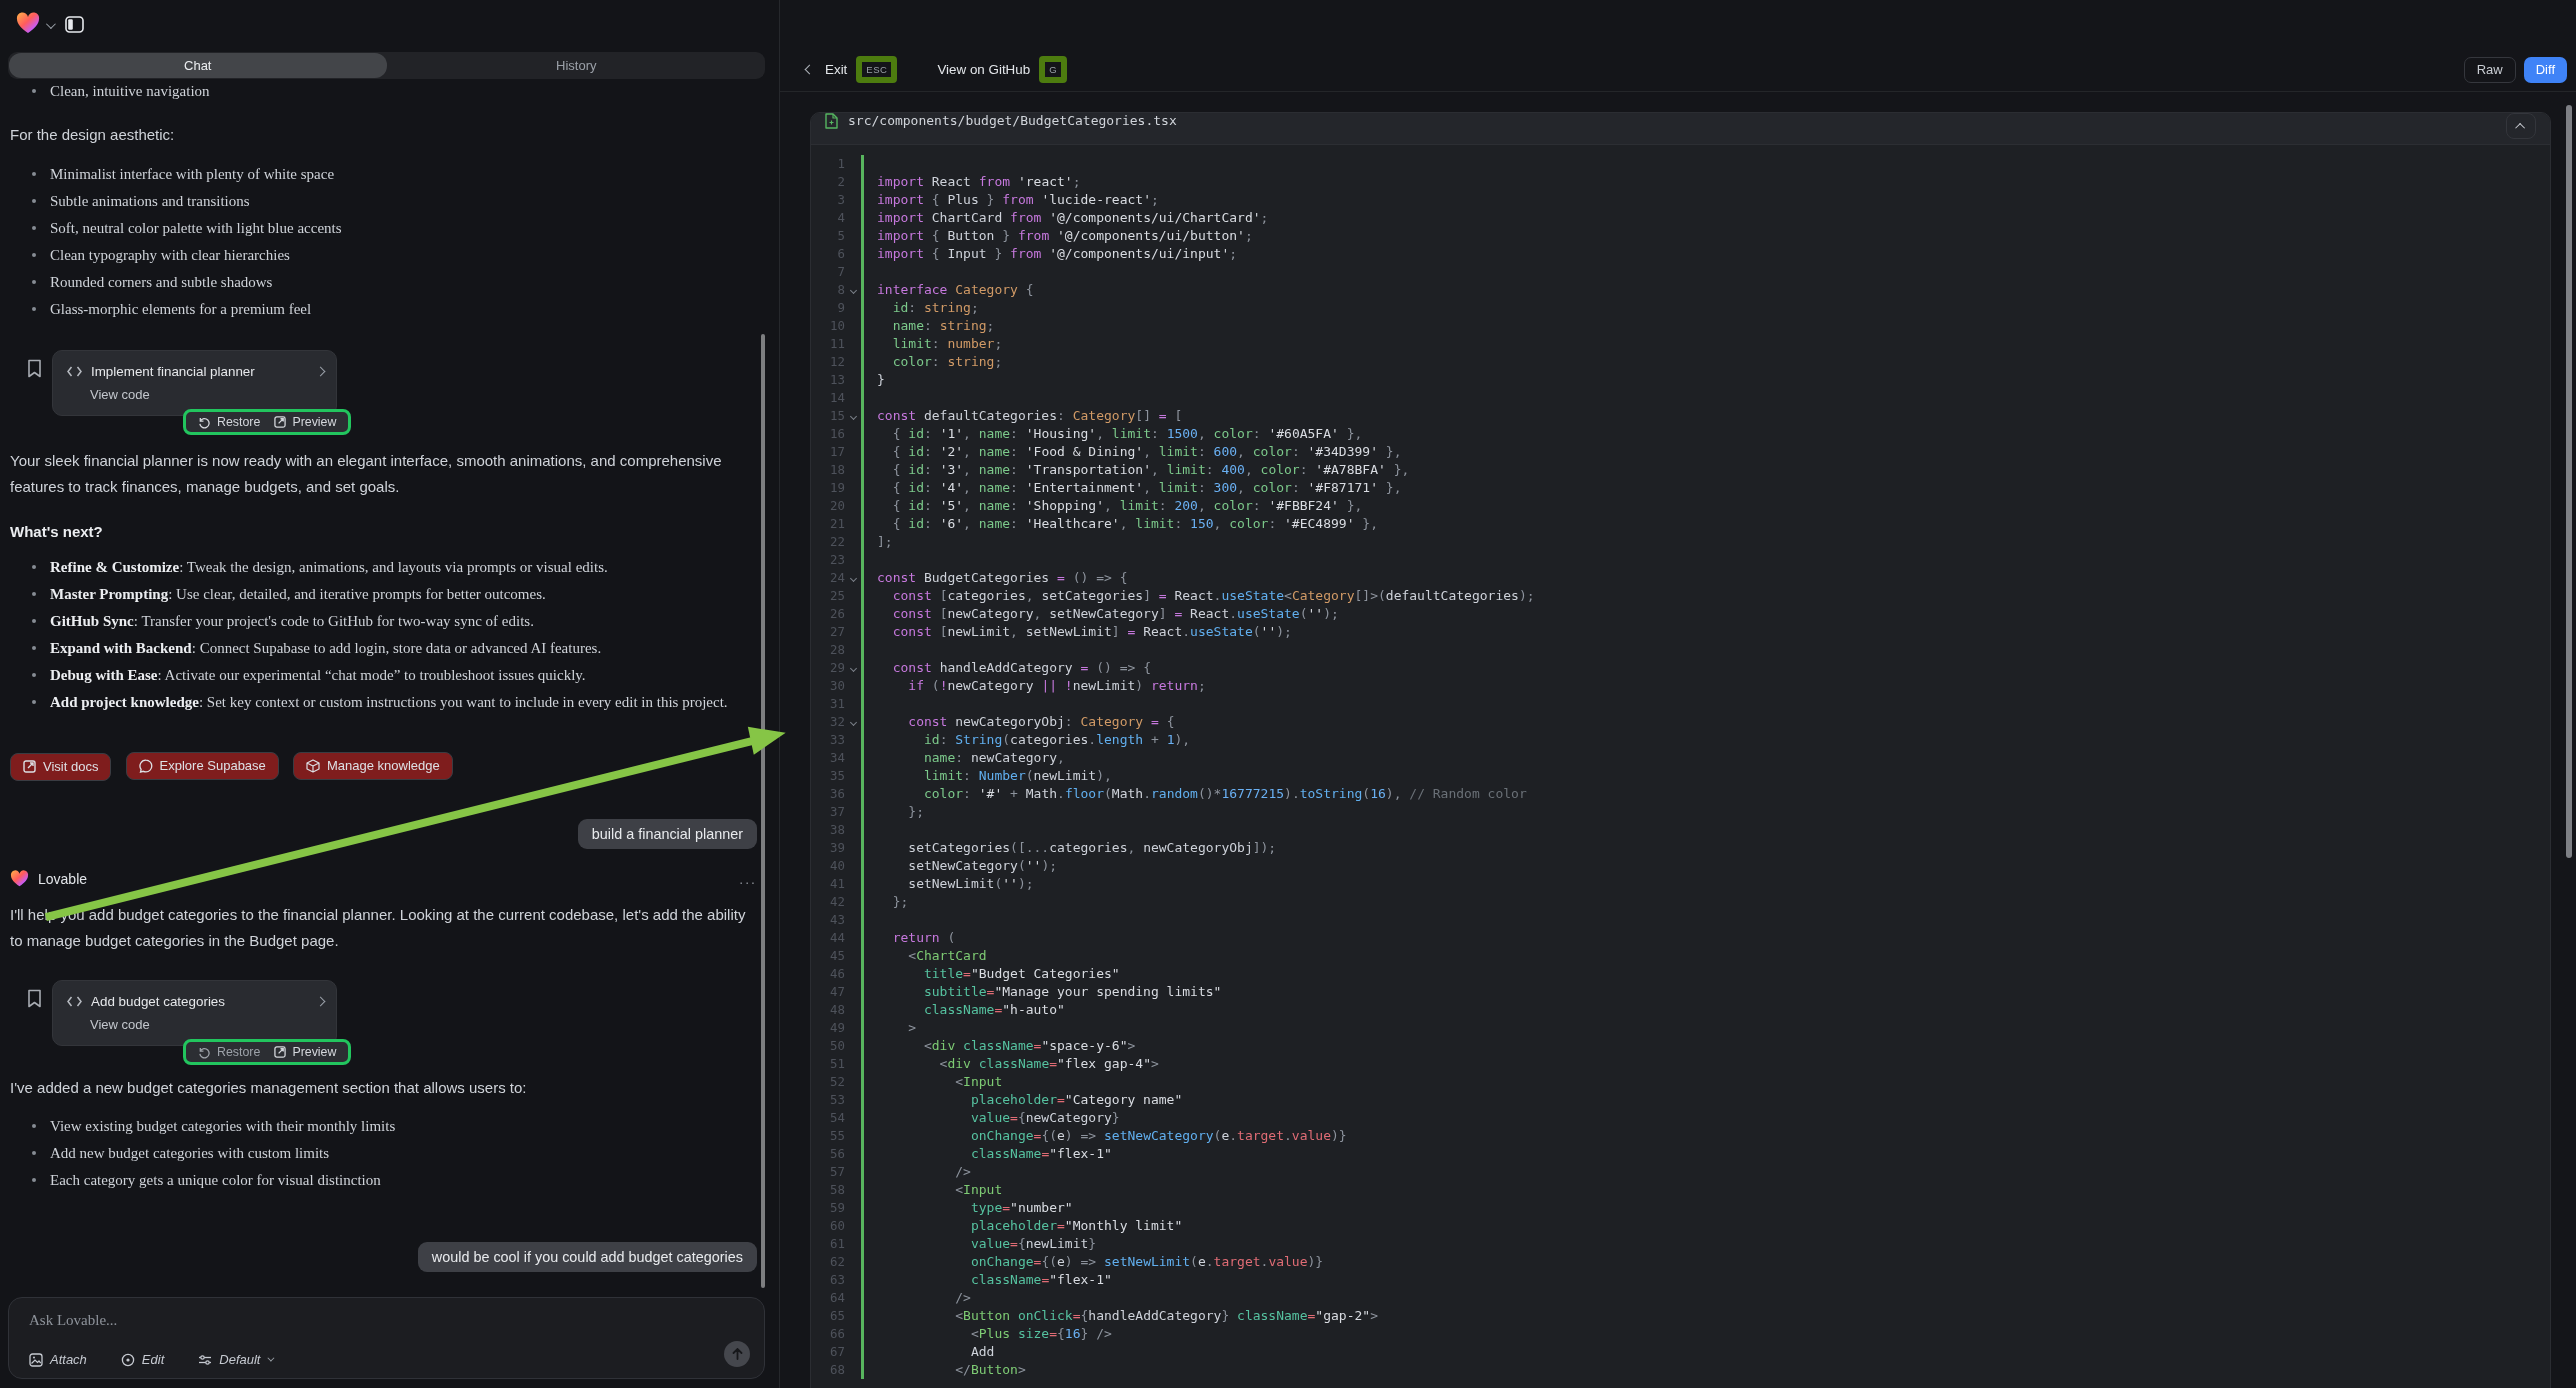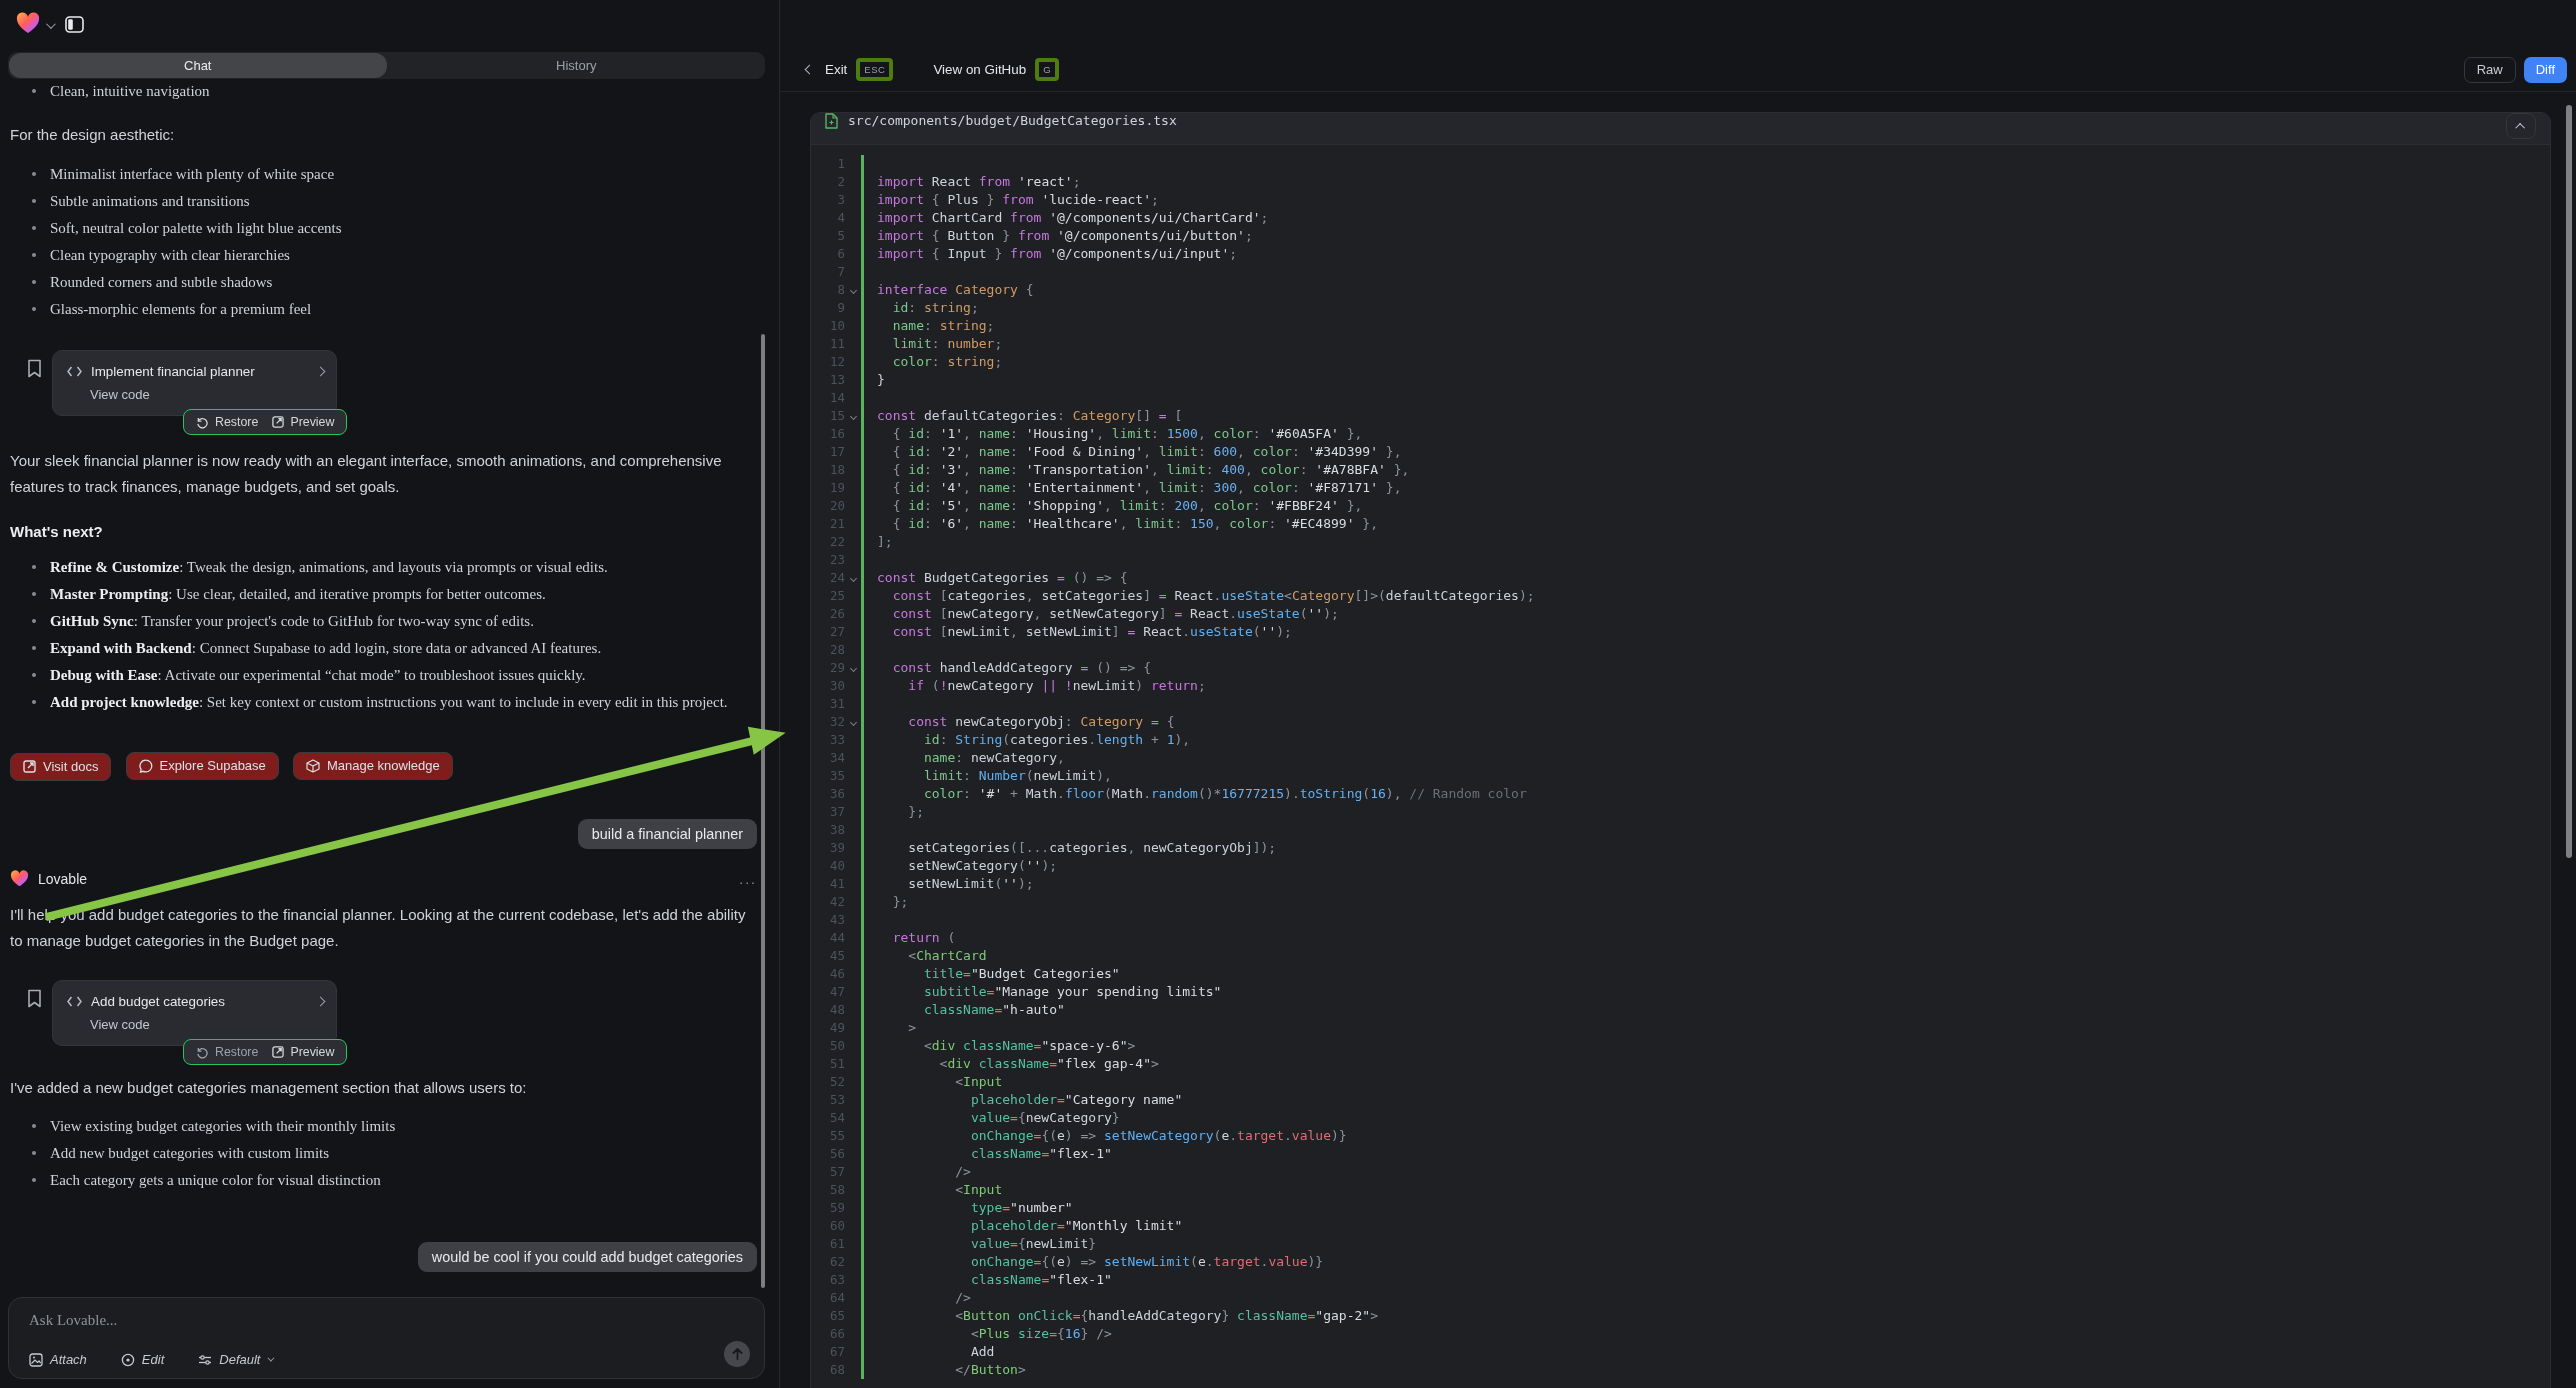--- a/index.html
+++ b/index.html
@@ -34,21 +34,21 @@
   .b-item { display:flex;font-family:Liberation Serif, serif; }
   .b-item .dot { width:4px; height:4px; border-radius:50%; background:#878c94; margin:11px 14px 0 22px; flex:none; }
   .chat-list .b-item { height:27px; }
   b, .bold { color:#eceef1; font-weight:bold; }
 
   .chip-card { position:absolute; left:52px; width:285px; height:66px; background:#292b30; border:1px solid #33353a; border-radius:10px; }
   .chip-row1 { display:flex; align-items:center; height:34px; padding:6px 12px 0 14px; gap:9px; }
   .chip-title { font-size:13.4px; color:#e6e8eb; flex:1; }
   .chip-view { font-size:13px; color:#c3c7cd; padding:2px 0 0 37px; }
   .bookmark { position:absolute; left:-26px; top:8px; }
-  .pill { position:absolute; left:130px; top:58px; height:26px; background:#2c2e33; border:1px solid #22c55e; border-radius:8px; display:flex; align-items:center; gap:14px; padding:0 12px; font-size:12.4px; color:#d4d7dc; white-space:nowrap; }
+  .pill { position:absolute; left:130px; top:58px; height:26px; background:#2c2e33; border:3px solid #22c55e; border-radius:8px; display:flex; align-items:center; gap:14px; padding:0 12px; font-size:12.4px; color:#d4d7dc; white-space:nowrap; }
   .pill .dim { color:#9da2a9; }
   .pill .it { display:flex; align-items:center; gap:6px; }
 
   .act-btn { height:28px; display:inline-flex; align-items:center; gap:7px; padding:0 12px; background:#7f1d1d; border:1px solid #3a3c42; border-radius:8px; font-size:13px; color:#dde0e5; margin-right:10px; }
 
   .bubble { position:absolute; right:18px; height:30px; background:#3e4046; border-radius:9px; display:flex; align-items:center; padding:0 14px; font-size:14.4px; color:#e8eaed; white-space:nowrap; }
 
   #lovable-row { position:absolute; left:10px; top:870px; width:747px; display:flex; align-items:center; gap:9px; font-size:14px; color:#e2e5e9; }
   #lovable-row .dots { margin-left:auto; color:#8d9198; letter-spacing:2px; font-size:14px; }
 
@@ -56,21 +56,21 @@
   #composer input { position:absolute; left:20px; top:14px; width:597px; background:transparent; border:none; outline:none; font-size:15px; color:#d8dbe0; font-family:Liberation Serif, serif; }
   #composer input::placeholder { color:#8e939b; }
   .comp-row { position:absolute; left:20px; bottom:11px; display:flex; align-items:flex-end; gap:34px; font-size:13px; color:#c6cad1;font-style:italic; }
   .comp-it { display:flex; align-items:center; gap:7px; }
   #send-btn { position:absolute; right:14px; bottom:11px; width:26px; height:26px; border-radius:50%; background:#45474d; display:flex; align-items:center; justify-content:center; }
   #chat-scrollbar { position:absolute; left:761px; top:334px; width:4px; height:954px; background:rgba(255,255,255,.45); border-radius:2px; }
 
   
   #code-panel { position:absolute; left:779px; top:0; width:1797px; height:1388px; background:#141519; border-left:1px solid #26282c; }
   #cp-bar { position:absolute; left:0; top:48px; width:1797px; height:44px; border-bottom:1px solid #242629; display:flex; align-items:center; }
-  .kbd { border:4px solid #4d7c0f; border-radius:4px; font-size:9.5px; color:#9aa0a8; padding:2px 4px; margin-left:9px; letter-spacing:0.5px; }
+  .kbd { border:6px solid #4d7c0f; border-radius:4px; font-size:9.5px; color:#9aa0a8; padding:2px 4px; margin-left:9px; letter-spacing:0.5px; }
   .cp-label { font-size:13.4px; color:#e3e6ea; }
   #raw-btn { height:26px; padding:0 12px; border:1px solid #35373d; border-radius:7px; font-size:13px; color:#c9cdd3; display:flex; align-items:center; }
   #diff-btn { height:26px; padding:0 12px; background:#3f83f7; border-radius:7px; font-size:13px; color:#fff; display:flex; align-items:center; margin-left:8px; }
 
   #code-card { position:absolute; left:30px; top:112px; width:1741px; height:1277px; background:#1e2024; border:1px solid #2b2d32; border-radius:10px 10px 0 0; overflow:hidden; }
   #file-header { height:32px; background:#24262b; border-bottom:1px solid #2c2e33; display:flex; align-items:flex-start; padding:0 14px; gap:10px; }
   #file-path { font-family:"DejaVu Sans Mono", monospace; font-size:13px; color:#d0d4da; }
   #collapse-btn { margin-left:auto; width:30px; height:26px; border:1px solid #34363c; border-radius:8px; display:flex; align-items:center; justify-content:center; }
   #code-body { padding-top:10px; font-family:"DejaVu Sans Mono", monospace; font-size:13px; }
   .crow { display:flex; height:18px; line-height:18px; white-space:pre; }

